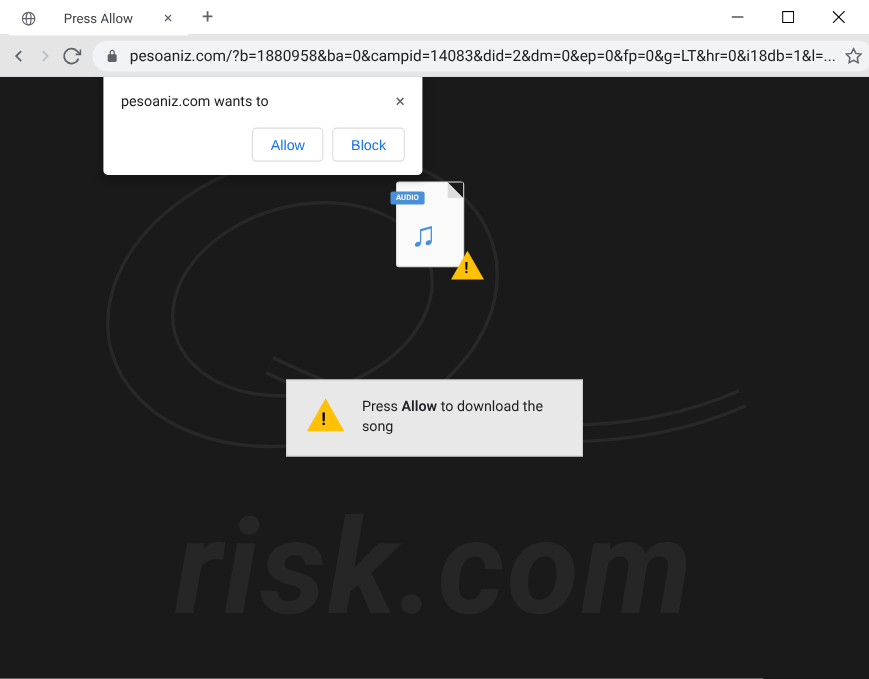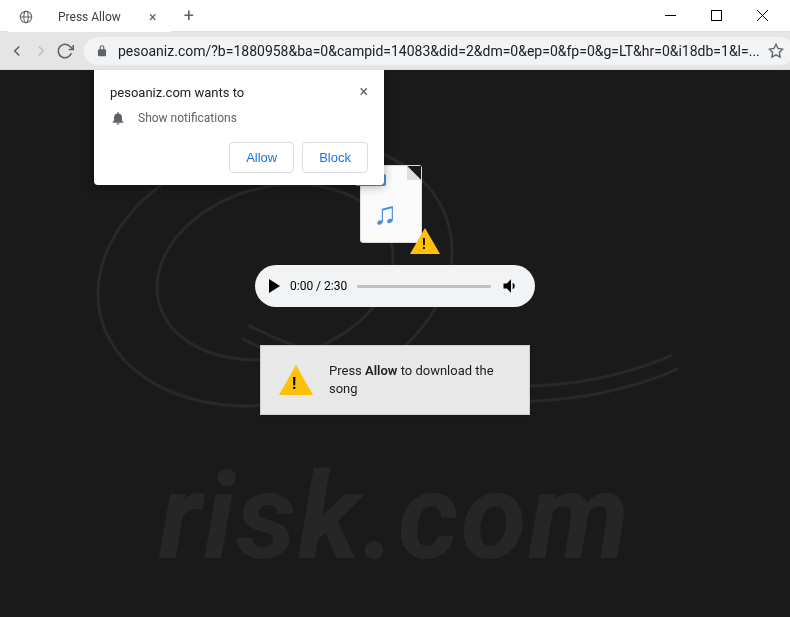--- a/index.html
+++ b/index.html
@@ -43,21 +43,21 @@
     .warning-triangle::after { content: '!'; position: absolute; top: 8px; left: -3px; color: #000; font-weight: bold; font-size: 14px; }
     
     
     .audio-player { position: absolute; top: 195px; left: 50%; transform: translateX(-50%); width: 280px; height: 42px; background: #f1f3f4; border-radius: 21px; display: flex; align-items: center; padding: 0 14px; gap: 10px; }
     .play-btn { width: 0; height: 0; border-top: 7px solid transparent; border-bottom: 7px solid transparent; border-left: 11px solid #000; cursor: pointer; }
     .time-display { font-size: 12px; color: #000; }
     .progress-track { flex: 1; height: 3px; background: #c0c0c0; border-radius: 2px; }
     .volume-icon { width: 20px; height: 20px; cursor: pointer; }
     
     
-    .message-box { position: absolute; top: 275px; left: 50%; transform: translateX(-50%); width: 270px; background: #e8e8e8; border: 1px solid #d0d0d0; display: flex; align-items: center; padding: 16px 18px; gap: 16px; box-shadow: 0 1px 2px rgba(0,0,0,0.2); }
+    .message-box { position: absolute; top: 275px; left: 50%; transform: translateX(-50%); width: 270px; background: #e8e8e8; border: 1px solid #d0d0d0; display: flex; padding: 16px 18px; gap: 16px; box-shadow: 0 1px 2px rgba(0,0,0,0.2); }
     .msg-warning { width: 0; height: 0; border-left: 17px solid transparent; border-right: 17px solid transparent; border-bottom: 30px solid #ffc107; position: relative; flex-shrink: 0; }
     .msg-warning::after { content: '!'; position: absolute; top: 9px; left: -4px; color: #000; font-weight: bold; font-size: 16px; }
     .msg-text { font-size: 13px; color: #202124; line-height: 1.4; }
     .msg-text b { font-weight: 600; }
     
     
     .permission-prompt { position: absolute; top: 0; left: 94px; width: 290px; background: #fff; border-radius: 0 0 4px 4px; box-shadow: 0 2px 10px rgba(0,0,0,0.3); padding: 14px 16px 12px; z-index: 100; }
     .prompt-header { display: flex; justify-content: space-between; align-items: flex-end; }
     .prompt-title { font-size: 13px; color: #202124; }
     .prompt-close { cursor: pointer; color: #5f6368; font-size: 16px; line-height: 1; }
@@ -148,46 +148,29 @@
 
   <div class="audio-file">
     <div class="file-bg">
       <div class="file-fold"></div>
       <div class="audio-badge">AUDIO</div>
       <div class="music-notes">♫</div>
     </div>
     <div class="warning-triangle"></div>
   </div>
 
-  <div class="audio-player">
-    <div class="play-btn"></div>
-    <span class="time-display"><span>0:00</span><span> / </span><span>2:30</span></span>
-    <div class="progress-track"></div>
-    <div class="volume-icon">
-      <svg viewBox="0 0 24 24" width="20" height="20" fill="#000">
-          <path d="M3 9v6h4l5 5V4L7 9H3z"></path>
-          <path d="M16.5 12a4.5 4.5 0 0 0-2.5-4v8a4.5 4.5 0 0 0 2.5-4z"></path>
-        </svg>
-    </div>
-  </div>
 
   <div class="message-box">
     <div class="msg-warning"></div>
     <div class="msg-text"><span>Press </span><b>Allow</b><span> to download the song</span></div>
   </div>
 
   <div class="permission-prompt">
     <div class="prompt-header">
       <span class="prompt-title">pesoaniz.com wants to</span>
       <span class="prompt-close">×</span>
     </div>
-    <div class="prompt-body">
-      <span class="bell-icon"><svg viewBox="0 0 24 24" width="16" height="16" fill="#5f6368">
-            <path d="M12 22a2 2 0 0 0 2-2h-4a2 2 0 0 0 2 2zm6-6V11a6 6 0 0 0-5-5.91V4a1 1 0 1 0-2 0v1.09A6 6 0 0 0 6 11v5l-2 2v1h16v-1l-2-2z"></path>
-          </svg></span>
-      <span class="prompt-label">Show notifications</span>
-    </div>
     <div class="prompt-buttons">
       <button class="prompt-btn">Allow</button>
       <button class="prompt-btn">Block</button>
     </div>
   </div>
 </div>
 
 </body></html>

